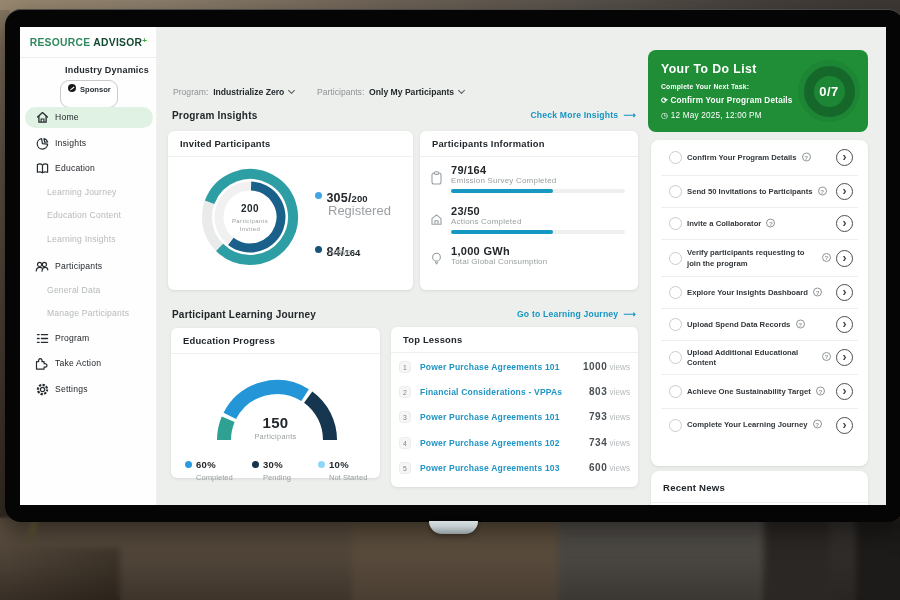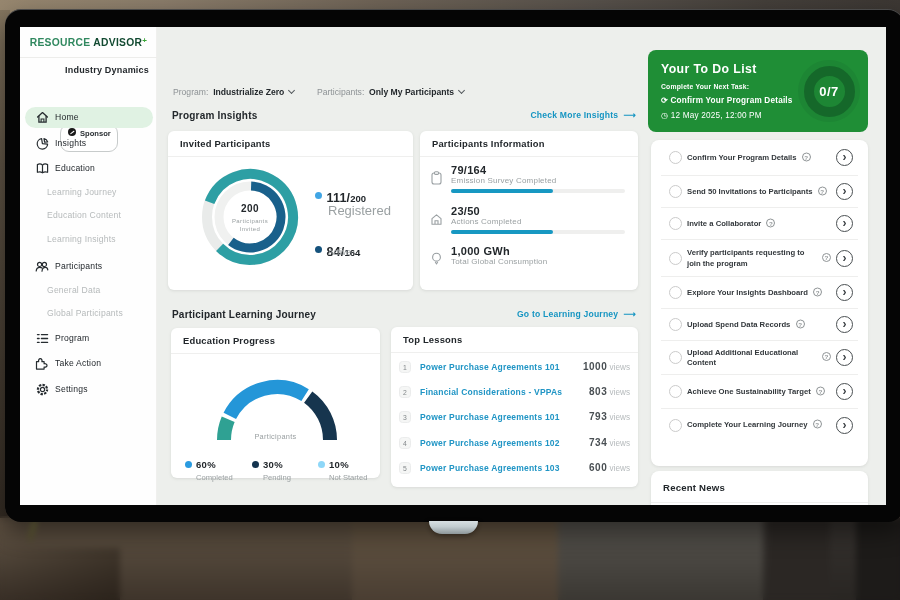--- a/index.html
+++ b/index.html
@@ -26,21 +26,21 @@
   #monitor { left:5px; top:9px; width:899px; height:513px; background:#050505; border-radius:16px;
     box-shadow: inset 0 1px 0 rgba(255,255,255,0.28), 0 10px 24px rgba(0,0,0,0.45); }
   #stand { left:429px; top:521px; width:49px; height:13px; background:linear-gradient(180deg,#d8e0e2 0%,#c2cccf 45%,#8d9699 100%); border-radius:0 0 25px 25px; box-shadow:0 2px 5px rgba(30,22,14,0.55); }
   #screen { left:20px; top:27px; width:866px; height:478px; background:#fdfdfc; overflow:hidden; box-shadow: inset 0 0 10px rgba(60,60,55,0.10); }
   
   #side { left:0; top:0; width:137px; height:478px; background:#fefefe; border-right:1px solid #f0f0ee; }
   #logo { left:0; top:9px; width:137px; text-align:center; font-size:10.3px; font-weight:bold; letter-spacing:0.3px; }
   #logo .r { color:#30885f; } #logo .a { color:#124a31; } #logo .p { color:#3aa637; font-size:8px; vertical-align:3px; }
   #side-div { left:0; top:30px; width:137px; border-top:1px solid #ededeb; }
   #orgname { left:0; top:38px; width:137px; text-align:center; font-size:9px; font-weight:bold; color:#23282c; letter-spacing:0.2px;padding-left:37px; }
-  #sponsor { left:40px; top:53px; width:58px; height:28px; border:1.2px solid #c7cbcb; border-radius:9px; background:#fff;margin-top:44px; }
+  #sponsor { left:40px; top:53px; width:58px; height:28px; border:1.2px solid #c7cbcb; border-radius:9px; background:#fff; }
   #sponsor .ic { position:absolute; left:7px; top:3.2px; width:8px; height:8px; border-radius:50%; background:#191919; }
   #sponsor .ic:after { content:""; position:absolute; left:1.6px; top:3.4px; width:4.8px; height:1.4px; background:#fff; transform:rotate(-38deg); border-radius:1px; }
   #sponsor .tx { position:absolute; left:19px; top:4px; font-size:7.6px; font-weight:bold; color:#2a2f33; }
   .nav { position:absolute; left:35px; font-size:8.6px; font-weight:normal; color:#23282d; letter-spacing:0.2px; }
   .sub { position:absolute; left:27px; font-size:8.6px; color:#b6babb; letter-spacing:0.2px; }
   #active { left:5px; top:80px; width:128px; height:21px; background:#e0f2e3; border-radius:11px; }
   
   #main { left:137px; top:0; width:511px; height:478px; background:#edefec; }
   #rightcol { left:648px; top:0; width:218px; height:478px; background:#edefec; }
   h1 { position:absolute; left:152px; top:21px; font-size:21.5px; letter-spacing:0.2px; color:#20262a; font-weight:bold; }
@@ -135,21 +135,21 @@
       </svg>
 
       <div class="nav" style="top:85px;">Home</div>
       <div class="nav" style="top:111px;">Insights</div>
       <div class="nav" style="top:136px;">Education</div>
       <div class="sub" style="top:160px;">Learning Journey</div>
       <div class="sub" style="top:183px;">Education Content</div>
       <div class="sub" style="top:207px;">Learning Insights</div>
       <div class="nav" style="top:234px;">Participants</div>
       <div class="sub" style="top:258px;">General Data</div>
-      <div class="sub" style="top:281px;">Global Participants</div>
+      <div class="sub" style="top:281px;">Manage Participants</div>
       <div class="nav" style="top:306px;">Program</div>
       <div class="nav" style="top:331px;">Take Action</div>
       <div class="nav" style="top:357px;">Settings</div>
     </div>
     <div class="abs" id="main"></div>
     <div class="abs" id="rightcol"></div>
     <div class="abs" style="left:153px; top:54px;"><span class="lbl">Program:&nbsp;&nbsp;</span><span class="val">Industrialize Zero</span><span class="chev"></span></div>
     <div class="abs" style="left:297px; top:54px;"><span class="lbl">Participants:&nbsp;&nbsp;</span><span class="val">Only My Participants</span><span class="chev"></span></div>
     <div class="sect" style="left:152px; top:83px;">Program Insights</div>
     <div class="link" style="left:480px; top:83px; width:136px; text-align:right;">Check More Insights&nbsp; ⟶</div>
@@ -163,21 +163,21 @@
         <circle cx="50" cy="50" r="43" fill="none" stroke="#e9ebea" stroke-width="10"></circle>
         <path d="M 9.6 35.3 A 43 43 0 1 1 19.6 80.4" fill="none" stroke="#2d9fa4" stroke-width="10"></path>
         <circle cx="50" cy="50" r="31" fill="none" stroke="#f0f1f0" stroke-width="9"></circle>
         <path d="M 51.1 19 A 31 31 0 1 1 30.9 74.4" fill="none" stroke="#19608b" stroke-width="9"></path>
         <text x="50" y="45" text-anchor="middle" font-size="10" font-weight="bold" fill="#22272b" letter-spacing="0.5">200</text>
         <text x="50" y="56" text-anchor="middle" font-size="6" fill="#9aa0a2" letter-spacing="0.4">Participants</text>
         <text x="50" y="63.5" text-anchor="middle" font-size="6" fill="#9aa0a2" letter-spacing="0.4">Invited</text>
       </svg>
       <div class="abs" style="left:147px; top:57px;">
         <span style="display:inline-block;width:7px;height:7px;border-radius:50%;background:#41a5e4;vertical-align:3px;"></span>
-        <span style="font-size:12.5px;font-weight:bold;color:#22272b;letter-spacing:0.2px;"> 111/</span><span style="font-size:9.5px;font-weight:bold;color:#22272b;">200</span>
+        <span style="font-size:12.5px;font-weight:bold;color:#22272b;letter-spacing:0.2px;"> 305/</span><span style="font-size:9.5px;font-weight:bold;color:#22272b;">200</span>
       </div>
       <div class="abs" style="left:160px; top:72px; font-size:13px; color:#9aa0a2;">Registered</div>
       <div class="abs" style="left:147px; top:111px;">
         <span style="display:inline-block;width:7px;height:7px;border-radius:50%;background:#15527c;vertical-align:3px;"></span>
         <span style="font-size:12.5px;font-weight:bold;color:#22272b;letter-spacing:0.2px;"> 84/</span><span style="font-size:9.5px;font-weight:bold;color:#22272b;">164</span>
       </div>
       <div class="abs" style="left:160px; top:116px; font-size:8.4px; color:#9aa0a2;">Active</div>
     </div>
 
     <div class="card" style="left:400px; top:104px; width:218px; height:159px;">
@@ -210,20 +210,21 @@
     </div>
 
     <div class="card" style="left:151px; top:301px; width:209px; height:150px;">
       <div class="ctitle">Education Progress</div>
       <div class="cdiv"></div>
       <svg class="abs" style="left:41px; top:46px;" width="130" height="74" viewBox="0 0 130 74">
         <path d="M 12 66 A 53 53 0 0 1 16.2 45.3" fill="none" stroke="#2fa193" stroke-width="14"></path>
         <path d="M 17.8 41.9 A 53 53 0 0 1 93.1 21.1" fill="none" stroke="#2496d8" stroke-width="14"></path>
         <path d="M 96.2 23.1 A 53 53 0 0 1 118 66" fill="none" stroke="#16354e" stroke-width="14"></path>
       </svg>
+      <div class="abs" style="left:0; top:86px; width:209px; text-align:center; font-size:15px; font-weight:bold; color:#22272b; letter-spacing:0.3px;">150</div>
       <div class="abs" style="left:0; top:104px; width:209px; text-align:center; font-size:7.4px; color:#9aa0a2; letter-spacing:0.3px;">Participants</div>
       <div class="abs lg" style="left:14px; top:126px;"><i style="background:#2b9be0;"></i><b>60%</b><u>Completed</u></div>
       <div class="abs lg" style="left:81px; top:126px;"><i style="background:#14344f;"></i><b>30%</b><u>Pending</u></div>
       <div class="abs lg" style="left:147px; top:126px;"><i style="background:#8ed7f8;"></i><b>10%</b><u>Not Started</u></div>
     </div>
 
     <div class="card" style="left:371px; top:300px; width:247px; height:160px;">
       <div class="ctitle">Top Lessons</div>
       <div class="cdiv"></div>
       <div class="lesson" style="top:31px;">

